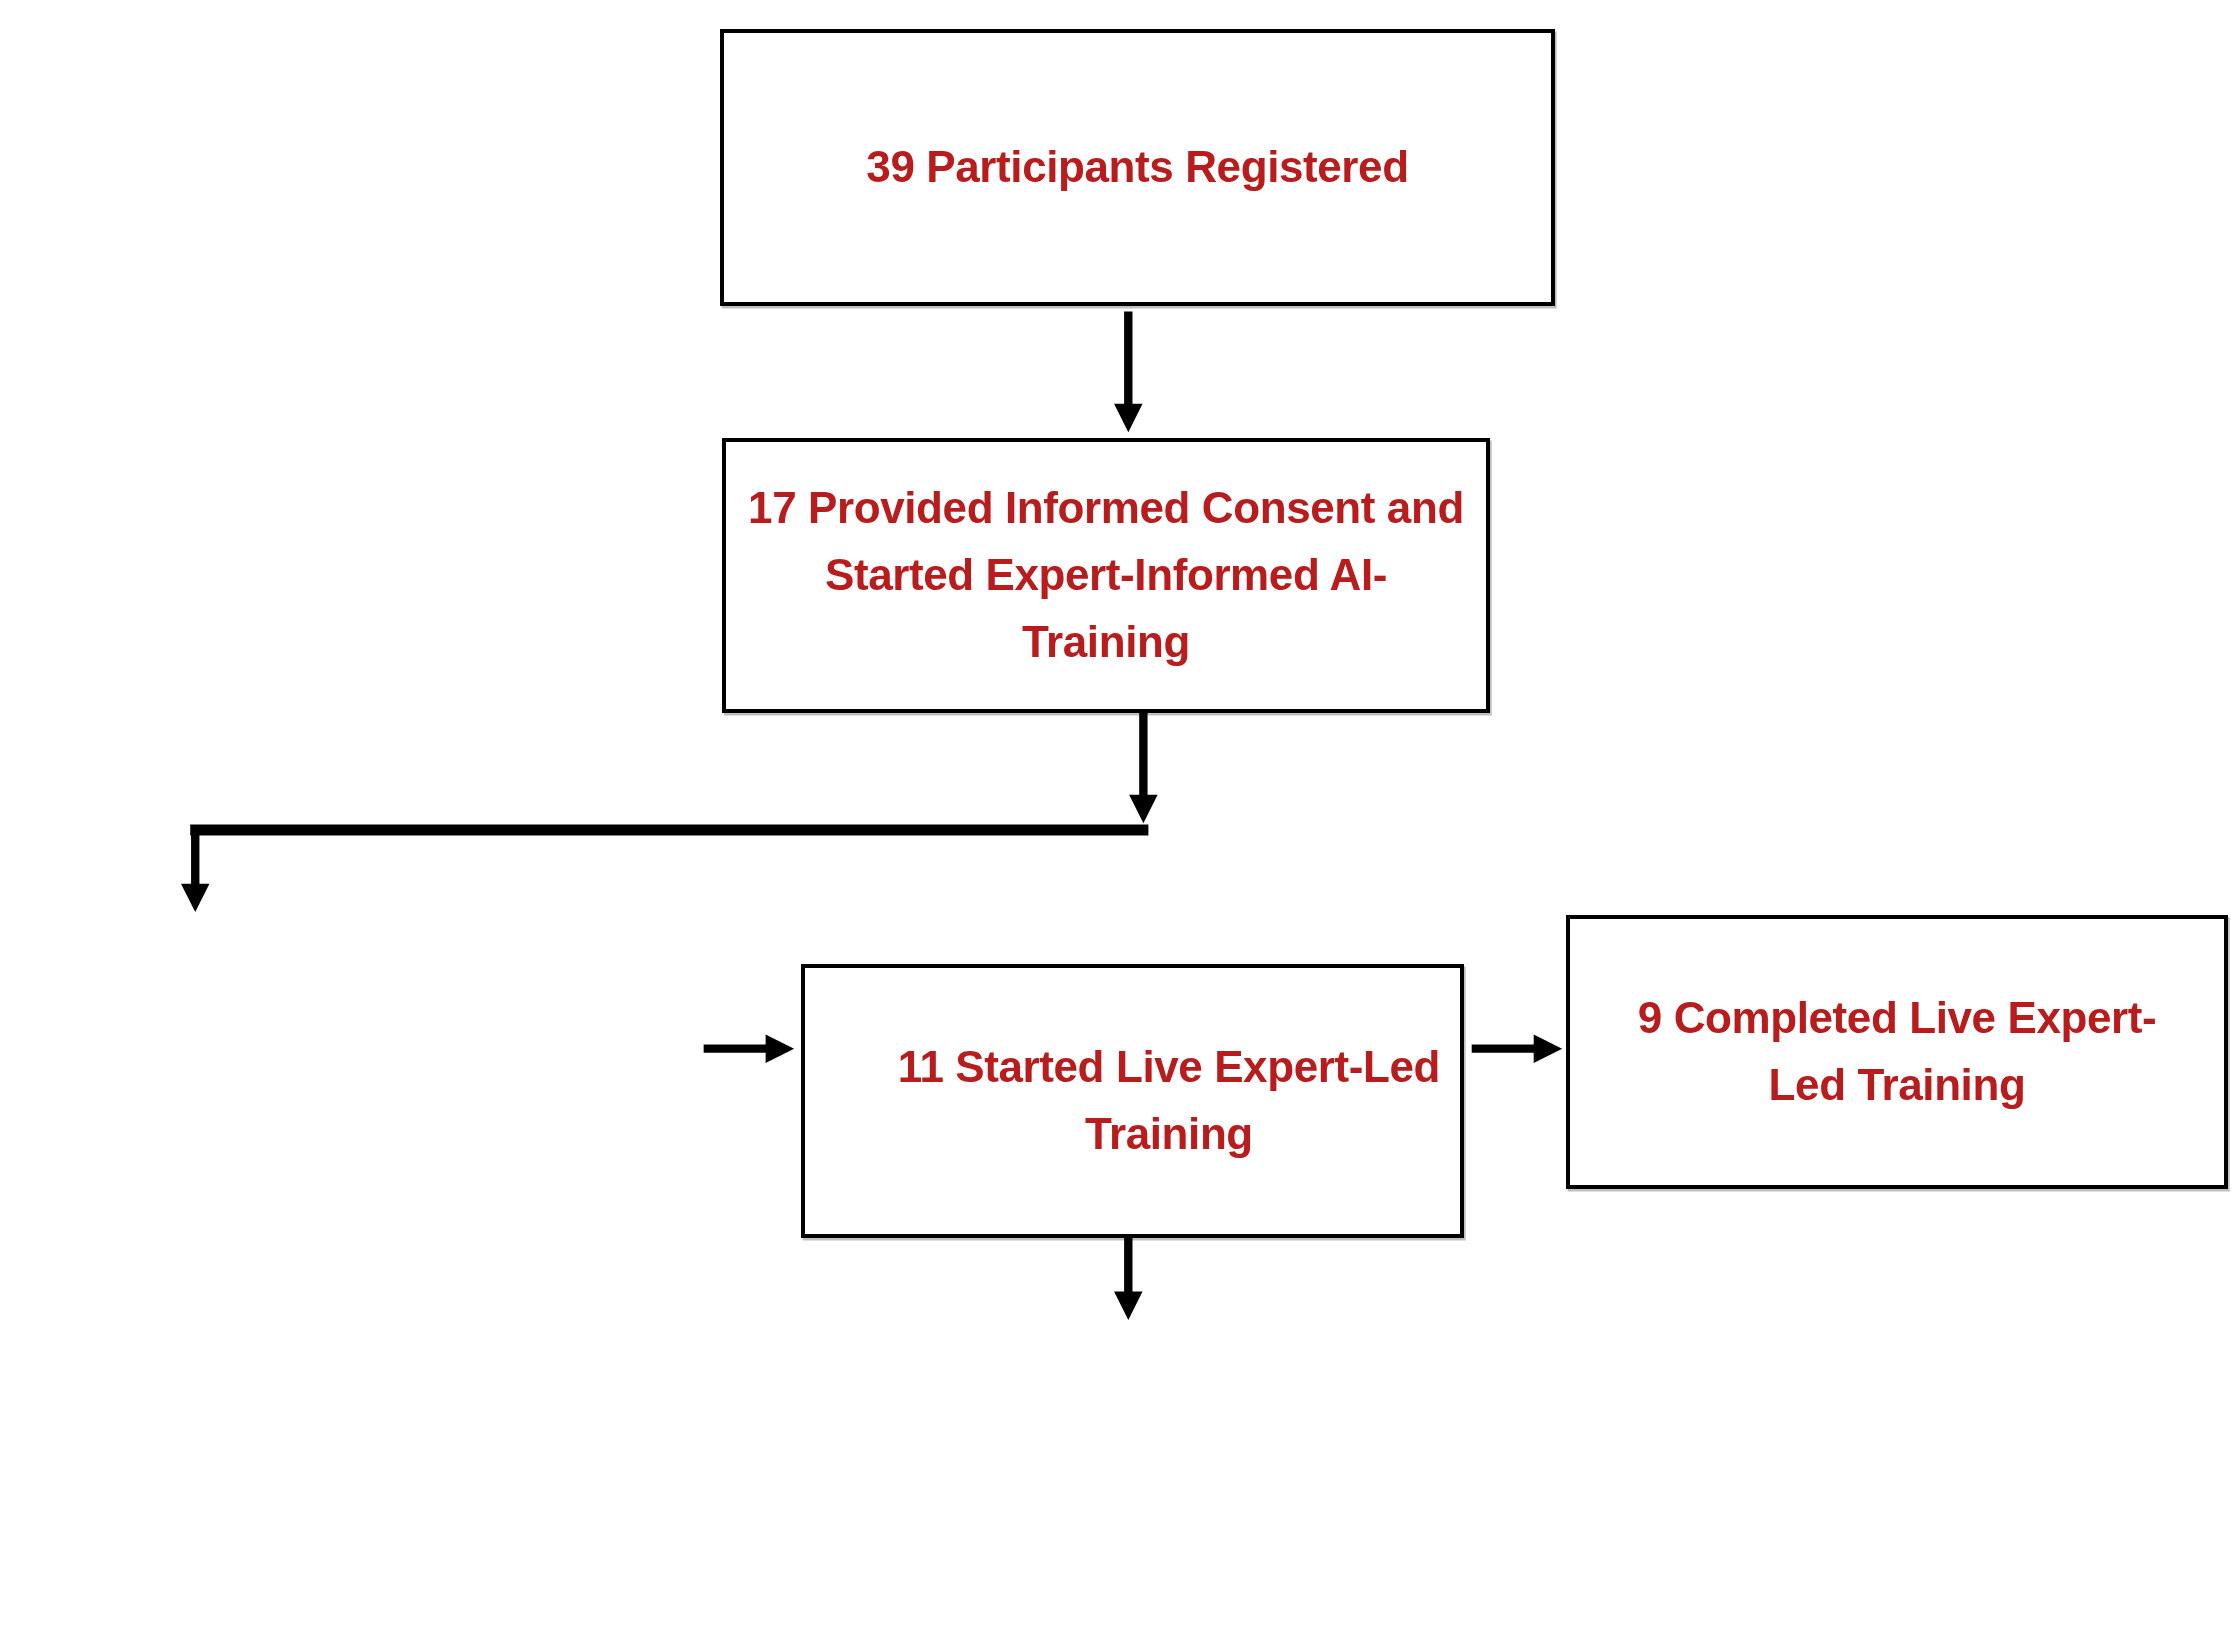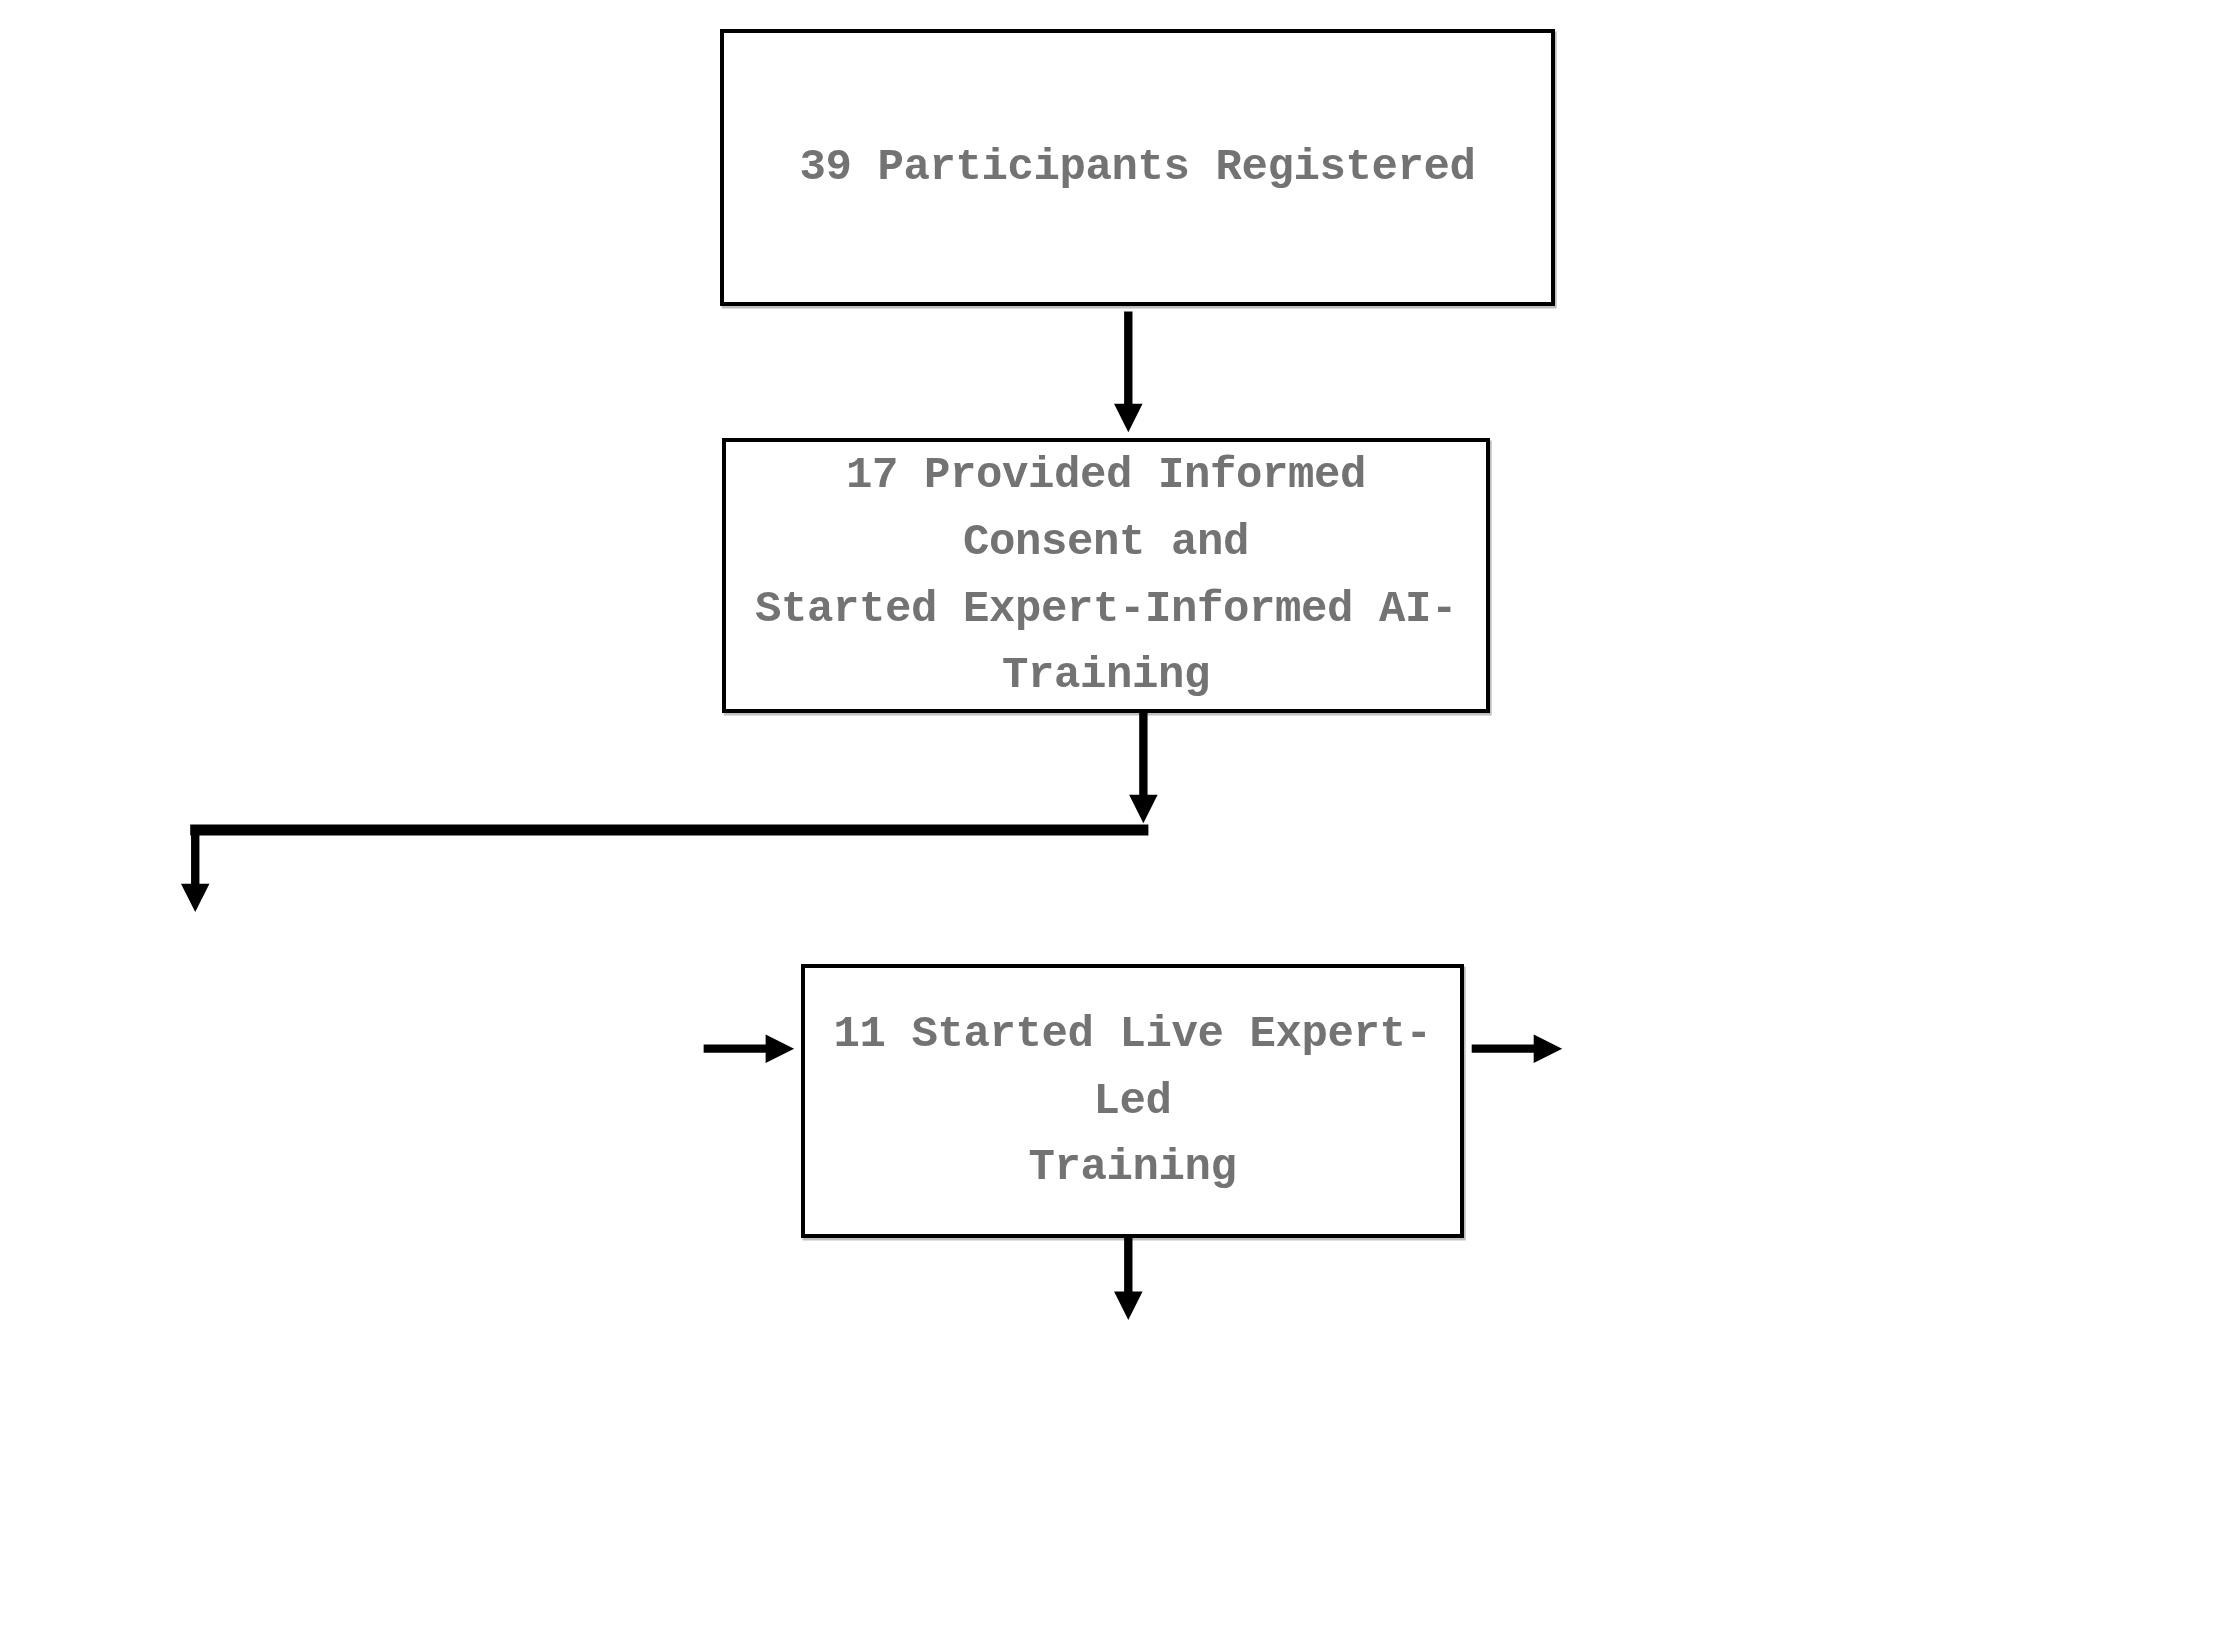--- a/index.html
+++ b/index.html
@@ -40,24 +40,23 @@
     align-items: center;
     justify-content: center;
     text-align: center;
   }
   .node .label {
     display: block;
     padding: 0 20px;
     font-size: 44px;
     font-weight: 700;
     line-height: 1.52;
-    color: #737373;
+    color: #b91c1c;
     white-space: pre-line;
     letter-spacing: -0.4px;
-    font-family: Liberation Mono, monospace;
   }
   .node-registered       { left: 720px;  top: 29px;   width: 835px; height: 277px; }
   .node-consent          { left: 722px;  top: 438px;  width: 768px; height: 275px; }
   .node-completed-ai     { left: 32px;   top: 919px; width: 666px; height: 265px; }
   .node-started-live     { left: 801px;  top: 964px; width: 663px; height: 274px; justify-content: flex-end; }
   .node-completed-live   { left: 1566px; top: 915px; width: 662px; height: 274px; }
   .node-complete-outcome { left: 722px;  top: 1334px; width: 831px; height: 273px; }
 </style>
 </head>
 <body>
@@ -104,16 +103,20 @@
 Started Expert-Informed AI-
 Training</span>
   </div>
 
 
   <div class="node node-started-live">
     <span class="label">11 Started Live Expert-Led
 Training</span>
   </div>
 
+  <div class="node node-completed-live">
+    <span class="label">9 Completed Live Expert-
+Led Training</span>
+  </div>
 
 
 </div>
 
 
 </body></html>

